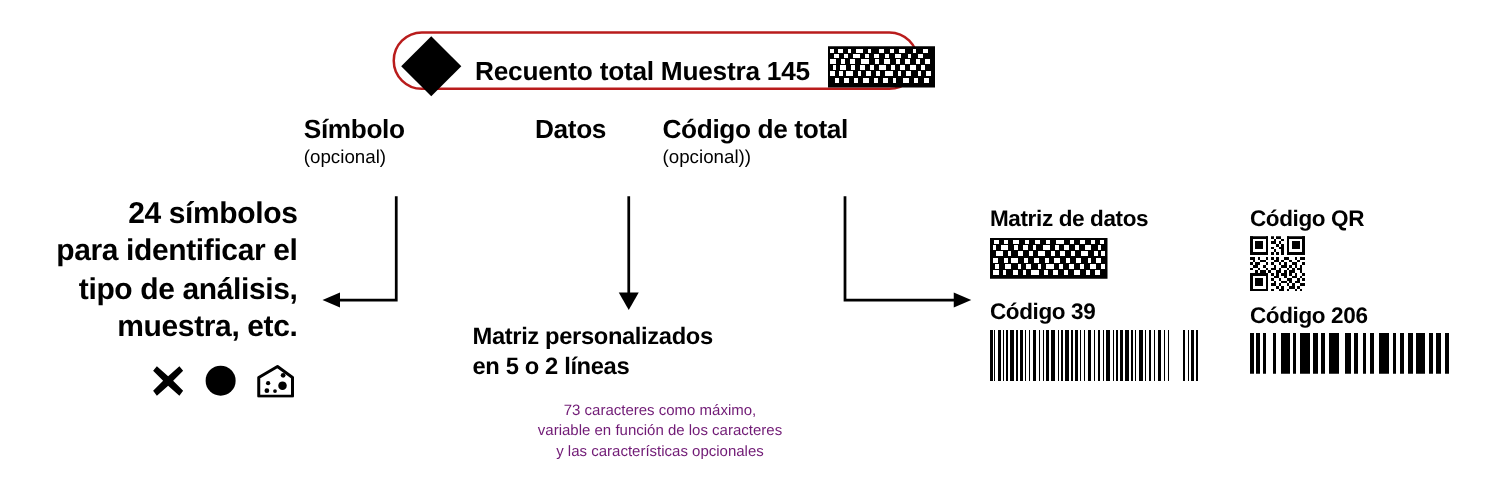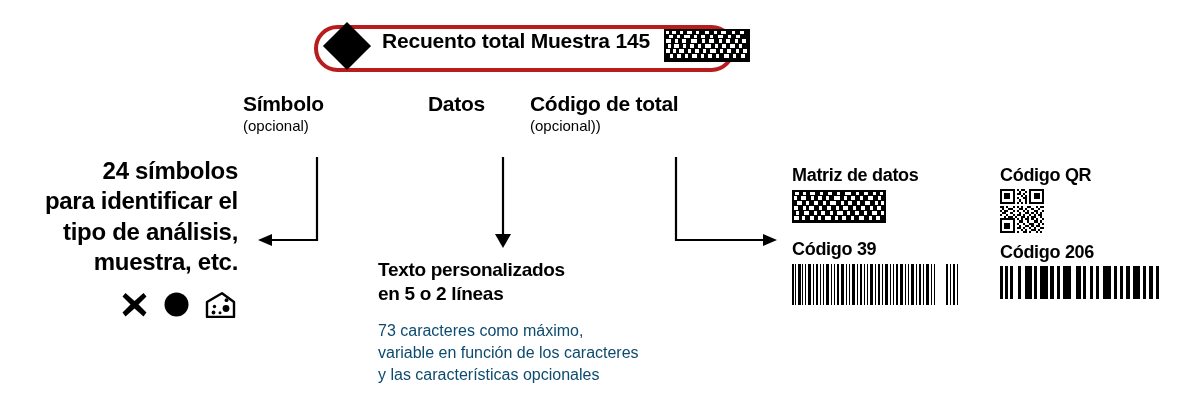--- a/index.html
+++ b/index.html
@@ -21,26 +21,26 @@
     background: #ffffff;
   }
   .abs { position: absolute; }
 
   
   #label-pill {
     left: 314px;
     top: 25px;
     width: 421px;
     height: 47px;
-    border: 4px solid #b91c1c;
+    border: 2px solid #b91c1c;
     border-radius: 24px;
     box-sizing: border-box;
     background: #fff;
     display: flex;
-    align-items: flex-start;
+    align-items: flex-end;
   }
   #pill-diamond {
     width: 34px;
     height: 34px;
     background: #000;
     transform: rotate(45deg);
     margin-left: 12px;
     flex: 0 0 auto;
   }
   #pill-text {
@@ -105,24 +105,25 @@
   
   #center-block { left: 378px; top: 258px; width: 300px; }
   #center-block .ctitle {
     font-size: 19px;
     font-weight: bold;
     line-height: 1.28;
     letter-spacing: -0.3px;
   }
   #center-block .cnote {
     margin-top: 13px;
-    font-size: 16px;
+    font-size: 12px;
     font-weight: normal;
     line-height: 1.38;
-    color: #0c4a6e;
+    color: #701a75;
+    text-align: center;
   }
 
   
   .bc-title {
     font-size: 18px;
     font-weight: bold;
     letter-spacing: -0.3px;
     line-height: 1;
     white-space: nowrap;
   }
@@ -257,21 +258,21 @@
         <circle cx="21.5" cy="9.2" r="1.9" fill="#000"></circle>
         <circle cx="21" cy="17.5" r="3.4" fill="#000"></circle>
         <circle cx="9.5" cy="15.5" r="1.7" fill="#000"></circle>
         <circle cx="8.5" cy="21.5" r="1.9" fill="#000"></circle>
         <circle cx="15" cy="21.8" r="1.5" fill="#000"></circle>
       </svg>
     </div>
   </div>
 
   <div class="abs" id="center-block">
-    <div class="ctitle">Texto personalizados</div>
+    <div class="ctitle">Matriz personalizados</div>
     <div class="ctitle">en 5 o 2 líneas</div>
     <div class="cnote">
       <div>73 caracteres como máximo,</div>
       <div>variable en función de los caracteres</div>
       <div>y las características opcionales</div>
     </div>
   </div>
 
   <div class="abs bc-title" id="bc-matrix-label">Matriz de datos</div>
   <svg class="abs" id="bc-matrix-img" viewBox="0 0 94 33" preserveAspectRatio="none" shape-rendering="crispEdges">

